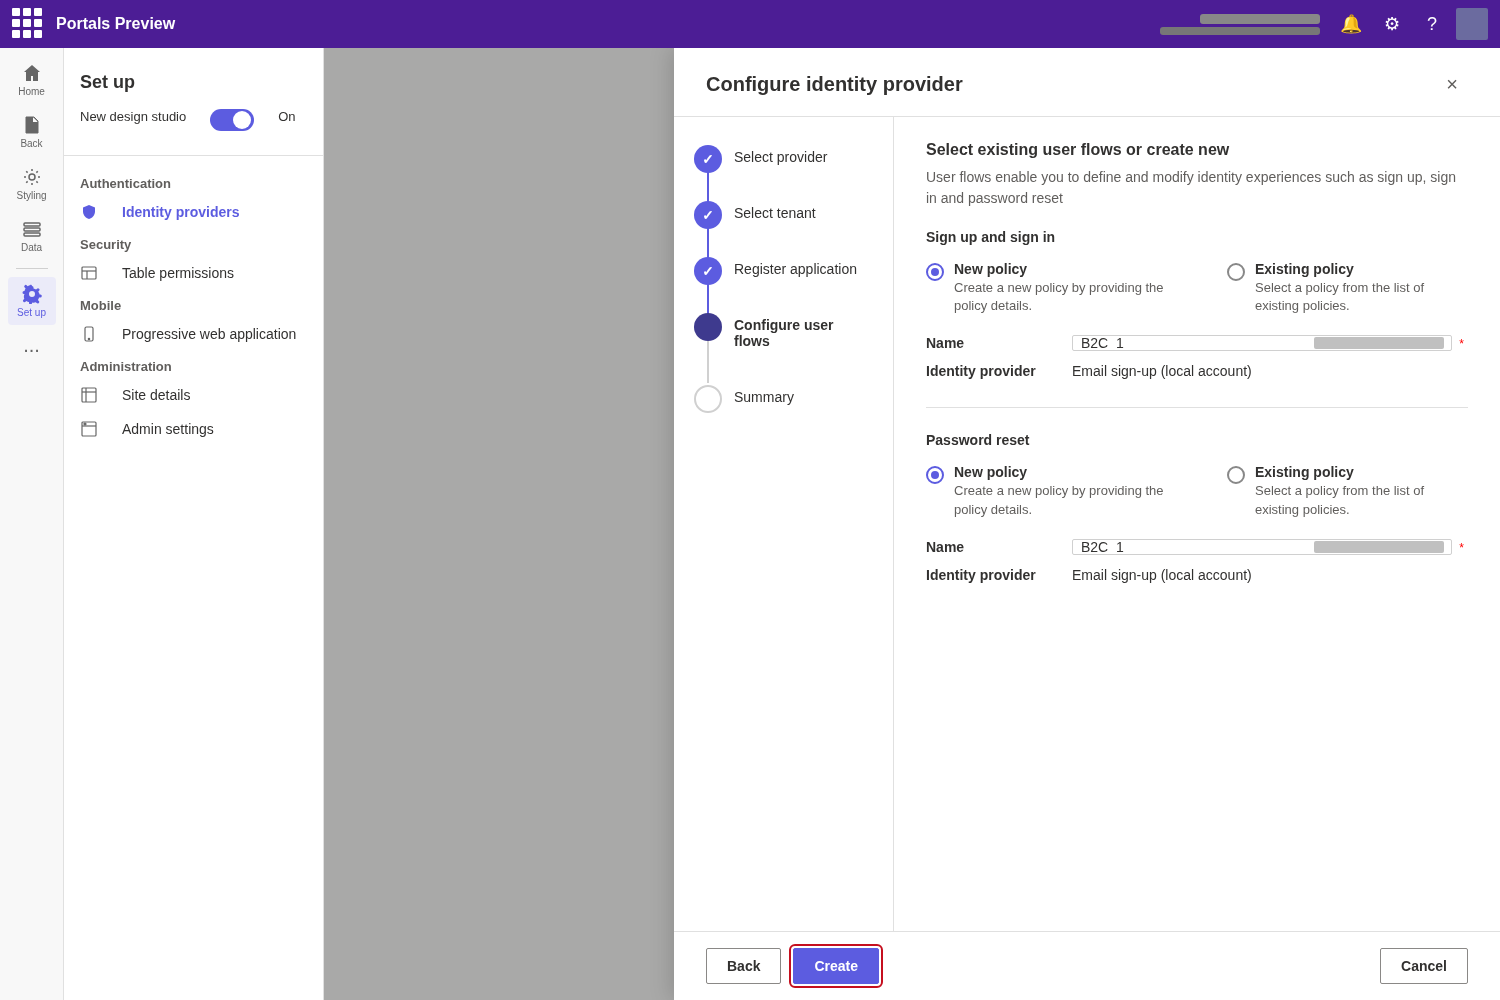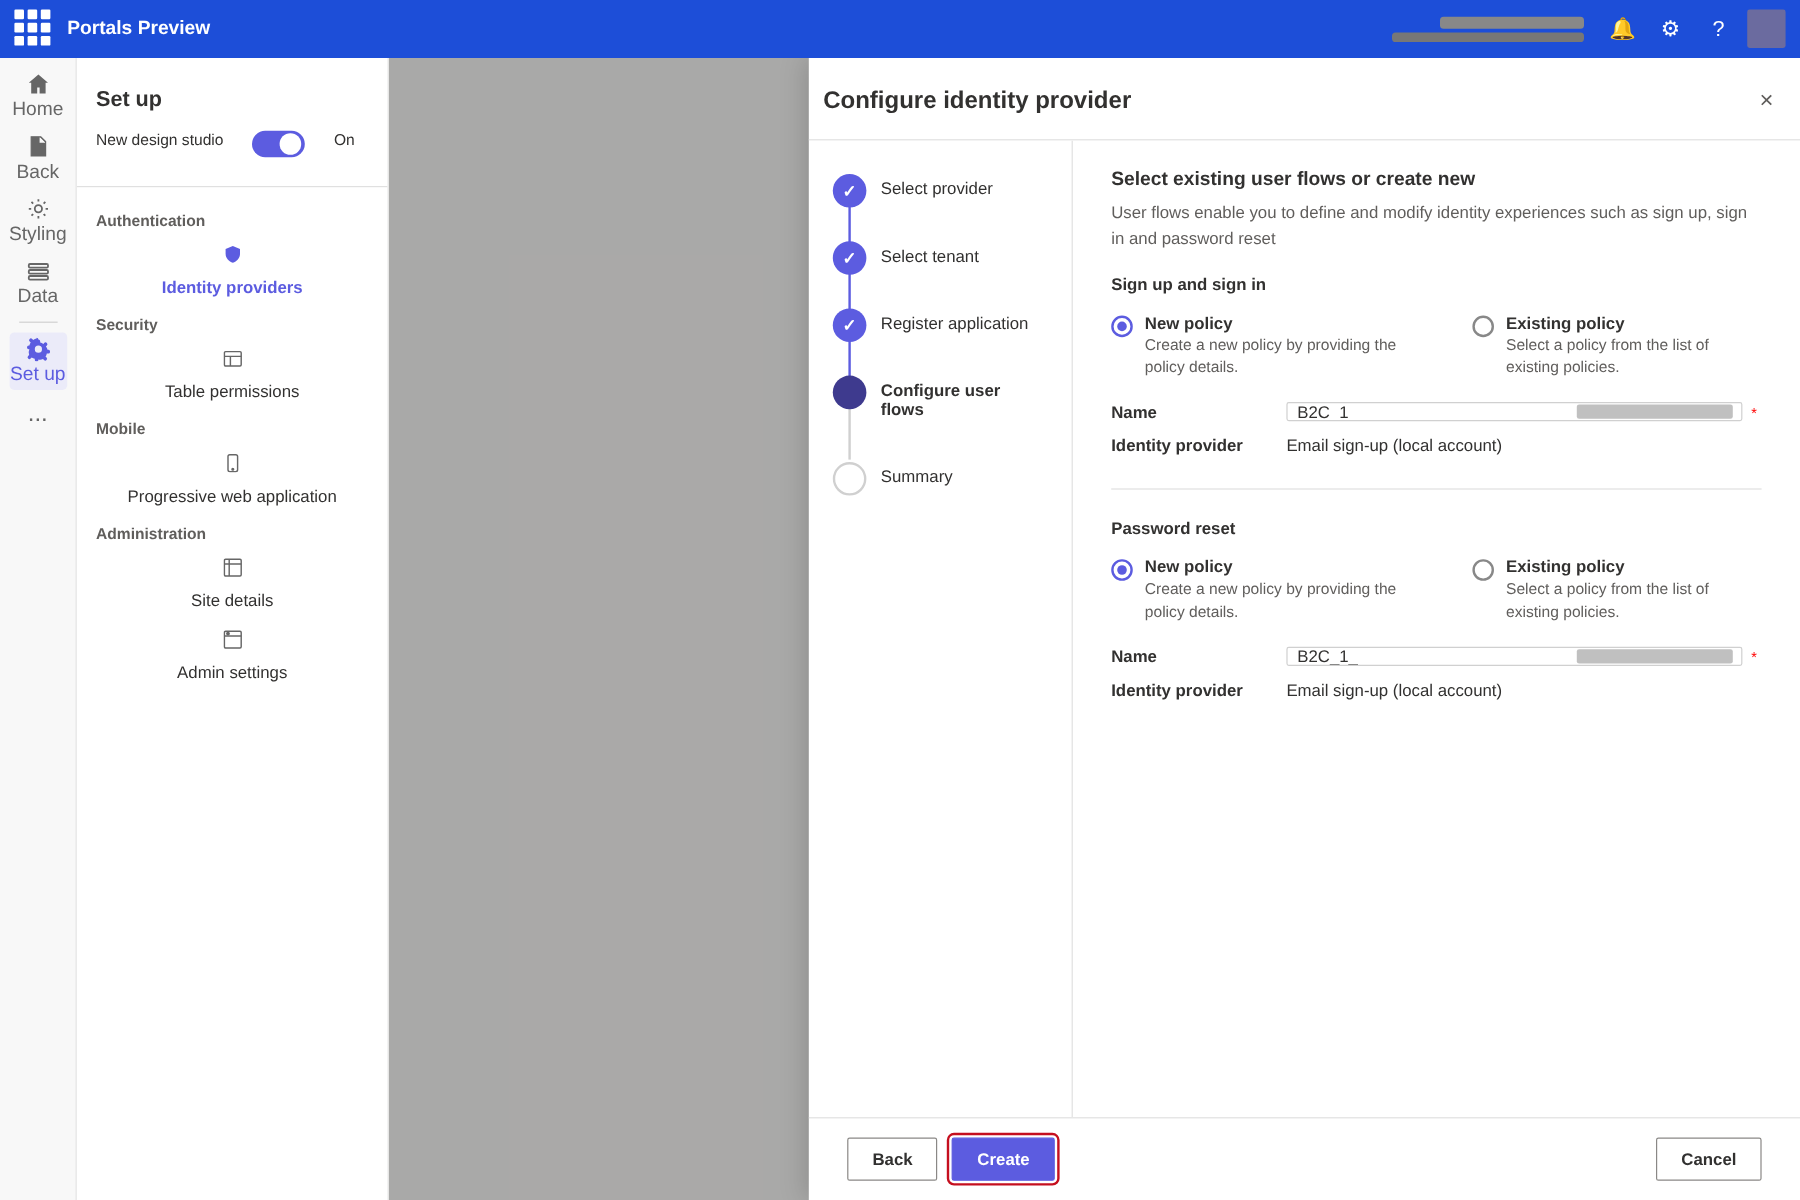--- a/index.html
+++ b/index.html
@@ -2,21 +2,21 @@
 <html><head>
   <meta charset="utf-8">
   <style>
     * { box-sizing: border-box; margin: 0; padding: 0; }
     body { font-family: 'Segoe UI', Arial, sans-serif; font-size: 14px; background: #f3f2f1; overflow: hidden; }
 
     
     .topbar {
       display: flex;
       align-items: center;
-      background: #1d4ed8;
+      background: #4c1d95;
       height: 48px;
       padding: 0 12px;
       color: white;
       position: fixed;
       top: 0; left: 0; right: 0;
       z-index: 100;
     }
     .topbar-waffle {
       width: 32px; height: 32px;
       display: grid;
@@ -101,21 +101,21 @@
     .icon-sidebar-item {
       width: 48px; height: 48px;
       display: flex;
       flex-direction: column;
       align-items: center;
       justify-content: center;
       gap: 3px;
       cursor: pointer;
       border-radius: 4px;
       color: #666;
-      font-size: 16px;
+      font-size: 10px;
     }
     .icon-sidebar-item.active { color: #5c5ce0; background: #ebebf9; }
     .icon-sidebar-item svg { width: 20px; height: 20px; }
     .icon-sidebar-divider {
       width: 32px;
       border-top: 1px solid #d0d0d0;
       margin: 4px 0;
     }
     .icon-sidebar-more {
       width: 48px; height: 32px;
@@ -171,27 +171,26 @@
 
     .sidebar-section-title {
       font-size: 13px;
       font-weight: 600;
       color: #605e5c;
       padding: 8px 16px 4px;
     }
     .sidebar-item {
       display: flex;
       align-items: center;
-      gap: 10px;
+      gap: 24px;
       padding: 8px 16px;
       cursor: pointer;
       color: #323130;
       font-size: 14px;
       border-radius: 0;
-      flex-direction: column;
     }
     .sidebar-item.active {
       color: #5c5ce0;
       font-weight: 600;
     }
     .sidebar-item-icon {
       width: 18px; height: 18px;
       display: flex; align-items: center; justify-content: center;
       flex-shrink: 0;
       color: inherit;
@@ -218,21 +217,21 @@
       width: calc(100% - 350px);
       background: white;
       display: flex;
       flex-direction: column;
       box-shadow: -4px 0 20px rgba(0,0,0,0.15);
     }
     .dialog-header {
       display: flex;
       align-items: center;
       justify-content: space-between;
-      padding: 20px 12px 16px;
+      padding: 20px 32px 16px;
       border-bottom: 1px solid #e0e0e0;
       flex-shrink: 0;
     }
     .dialog-title {
       font-size: 20px;
       font-weight: 600;
       color: #323130;
     }
     .dialog-close {
       width: 32px; height: 32px;

